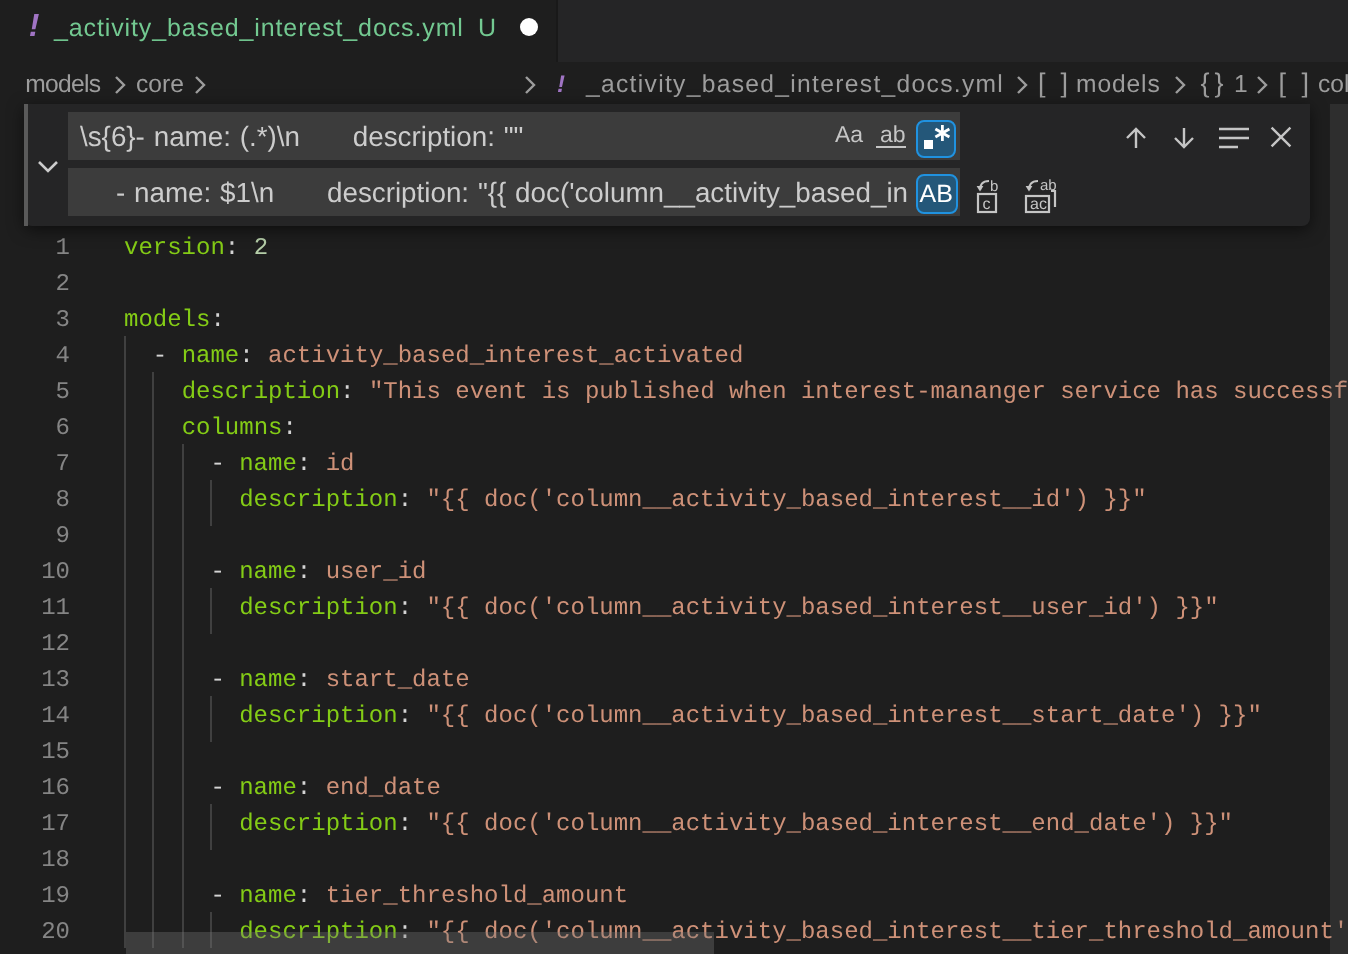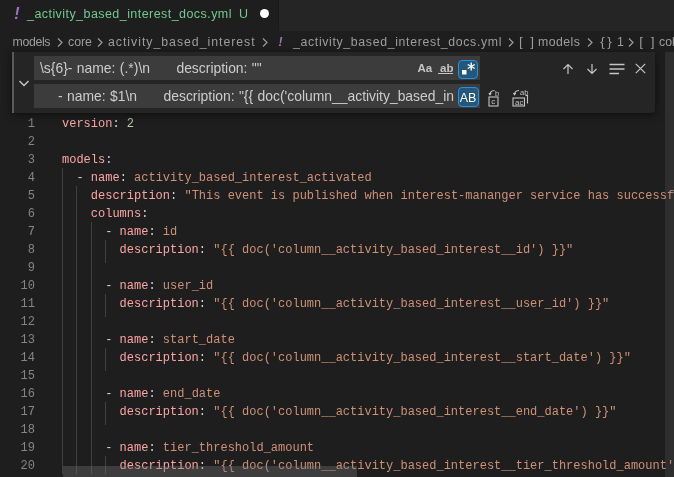--- a/index.html
+++ b/index.html
@@ -21,33 +21,33 @@
 .crumbs span { position:absolute; top:0; height:22px; line-height:22px; white-space:nowrap; }
 .crumbs svg { position:absolute; top:5.5px; }
 .bk { font-size:13.5px; }
 .yicon { color:#a074c4; font-weight:700; font-style:italic; font-size:12px; }
 
 
 .editor { position:absolute; left:0; top:52px; width:674px; height:425px; background:#1e1e1e; }
 .guide { position:absolute; width:1px; background:#404040; }
 pre.nums { position:absolute; left:0; top:63px; width:35px; text-align:right; font-family:"Liberation Mono",monospace; font-size:12px; line-height:18px; color:#858585; }
 pre.code { position:absolute; left:62px; top:63px; font-family:"Liberation Mono",monospace; font-size:12px; line-height:18px; color:#d4d4d4; white-space:pre; }
-.k { color:#fca5a5; }
+.k { color:#84cc16; }
 .s { color:#ce9178; }
 .n { color:#b5cea8; }
 .hsb { position:absolute; left:63px; top:414px; width:294px; height:11px; background:rgba(121,121,121,0.35); }
 .vsb { position:absolute; left:665px; top:0px; width:9px; height:425px; background:rgba(121,121,121,0.18); }
 
 
 .findw { position:absolute; left:12px; top:52px; width:643px; height:61px; background:#252526; border-bottom-left-radius:4px; border-bottom-right-radius:4px; box-shadow:0 2px 8px rgba(0,0,0,0.55); }
 .sash { position:absolute; left:0; top:0; width:2px; height:61px; background:#5a5a5a; }
 .finput { position:absolute; left:21.5px; top:4px; width:446px; height:24px; background:#3c3c3c; }
 .rinput { position:absolute; left:21.5px; top:32px; width:446px; height:24px; background:#3c3c3c; }
 .itext { position:absolute; top:0; height:24px; line-height:24px; font-size:13.9px; word-spacing:0.55px; color:#cccccc; white-space:pre; overflow:hidden; }
-.tg { position:absolute; color:#c5c5c5;font-weight:bold; }
+.tg { position:absolute; color:#c5c5c5; }
 .bluebox { position:absolute; border-radius:4px; background:#245779; border:1px solid #2092e0; }
 .nores { position:absolute; left:474.5px; top:4px; height:24px; line-height:24px; font-size:12.5px; color:#f48771; }
 </style>
 </head>
 <body>
 
 <div class="tabs">
   <div class="tab">
     <span class="ticon">!</span>
     <span class="tname">_activity_based_interest_docs.yml</span>
@@ -59,21 +59,20 @@
 
 <div class="crumbs">
   <span style="left:12.6px; letter-spacing:-0.35px;">models</span>
   <svg style="left:55.5px;" width="8" height="11" viewBox="0 0 8 11">
       <path d="M2 1.5 L6 5.5 L2 9.5" stroke="#9d9d9d" stroke-width="1.2" fill="none"></path>
     </svg>
   <span style="left:68px;text-align:center;">core</span>
   <svg style="left:95.5px;" width="8" height="11" viewBox="0 0 8 11">
       <path d="M2 1.5 L6 5.5 L2 9.5" stroke="#9d9d9d" stroke-width="1.2" fill="none"></path>
     </svg>
-  <span style="left:108px; letter-spacing:0.98px;">activity_based_interest</span>
   <svg style="left:260.5px;" width="8" height="11" viewBox="0 0 8 11">
       <path d="M2 1.5 L6 5.5 L2 9.5" stroke="#9d9d9d" stroke-width="1.2" fill="none"></path>
     </svg>
   <span class="yicon" style="left:278.5px;">!</span>
   <span style="left:293px; letter-spacing:0.66px;">_activity_based_interest_docs.yml</span>
   <svg style="left:507px;" width="8" height="11" viewBox="0 0 8 11">
       <path d="M2 1.5 L6 5.5 L2 9.5" stroke="#9d9d9d" stroke-width="1.2" fill="none"></path>
     </svg>
   <span class="bk" style="left:519px;">[</span>
     <span class="bk" style="left:530.3px;">]</span>

